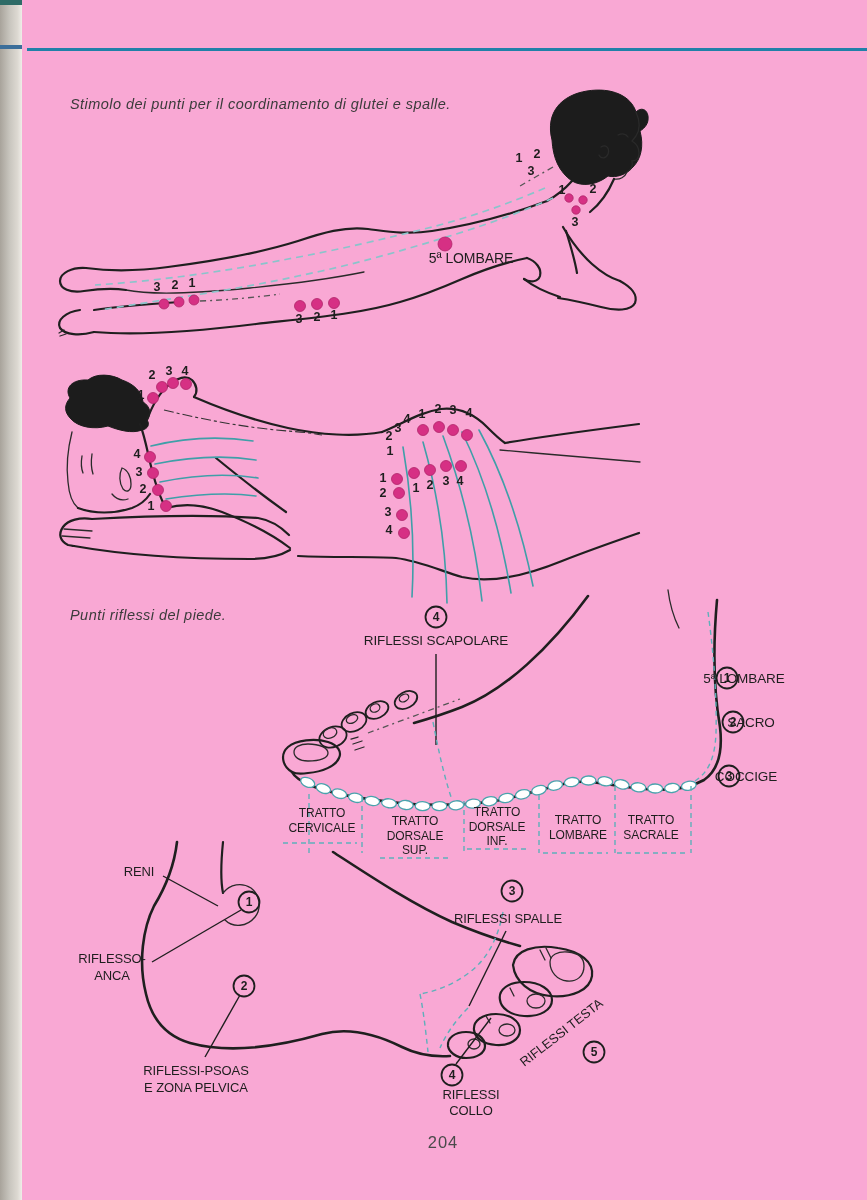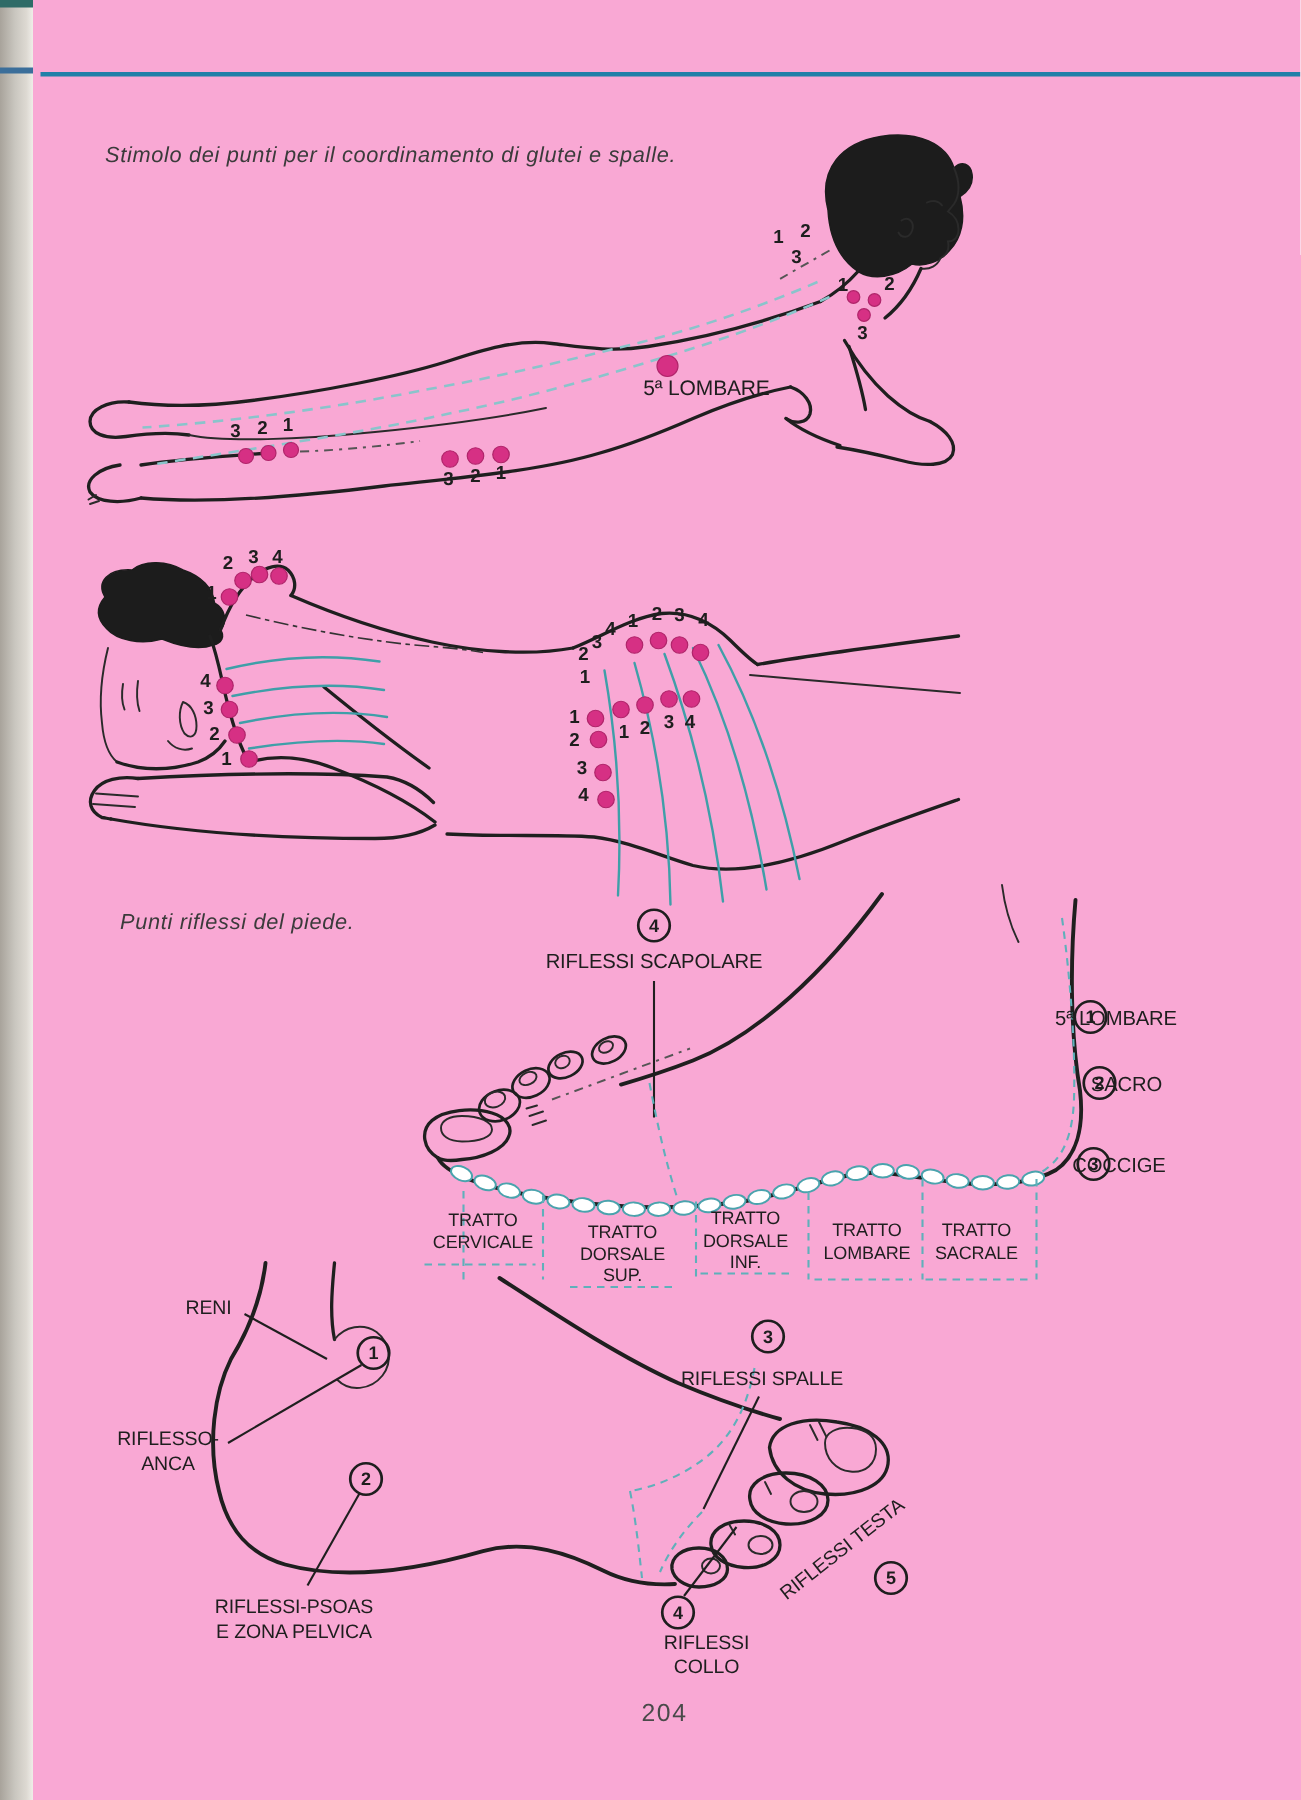--- a/index.html
+++ b/index.html
@@ -5,21 +5,21 @@
   html,body{margin:0;padding:0;background:#fcfcf9;}
   .page{position:relative;width:867px;height:1200px;background:#f9a8d4;overflow:hidden;
         font-family:"Liberation Sans",sans-serif;}
   .scan-band{position:absolute;left:0;top:0;width:22px;height:1200px;
         background:linear-gradient(to right,#a8a39b 0%,#c9c6bf 45%,#ddd9d2 80%,#efede8 100%);}
   .corner-teal{position:absolute;left:0;top:0;width:22px;height:5px;background:#2e6b67;}
   .band-tick{position:absolute;left:0;top:45px;width:22px;height:4px;background:#3b6e9a;}
   .top-rule{position:absolute;left:27px;top:48px;width:840px;height:3px;background:#2180a8;}
   .caption{position:absolute;font-style:italic;font-size:14.5px;color:#3b3b3b;letter-spacing:.45px;white-space:nowrap;}
   .caption1{left:70px;top:96px;}
-  .caption2{left:80px;top:607px;}
+  .caption2{left:70px;top:607px;}
   .page-number{position:absolute;left:408px;top:1133px;width:70px;text-align:center;
         font-size:16.5px;color:#4a4a4a;letter-spacing:1px;}
   svg#art{position:absolute;left:0;top:0;}
   svg text{font-family:"Liberation Sans",sans-serif;fill:#1e1e1e;}
   .num{font-size:12.5px;font-weight:700;text-anchor:middle;}
   .lbl{font-size:13px;text-anchor:middle;letter-spacing:-.1px;}
   .seg{font-size:12px;}
   .heel{font-size:13.5px;}
   .lombare1{font-size:14px;}
   .scap{font-size:13.5px;}

